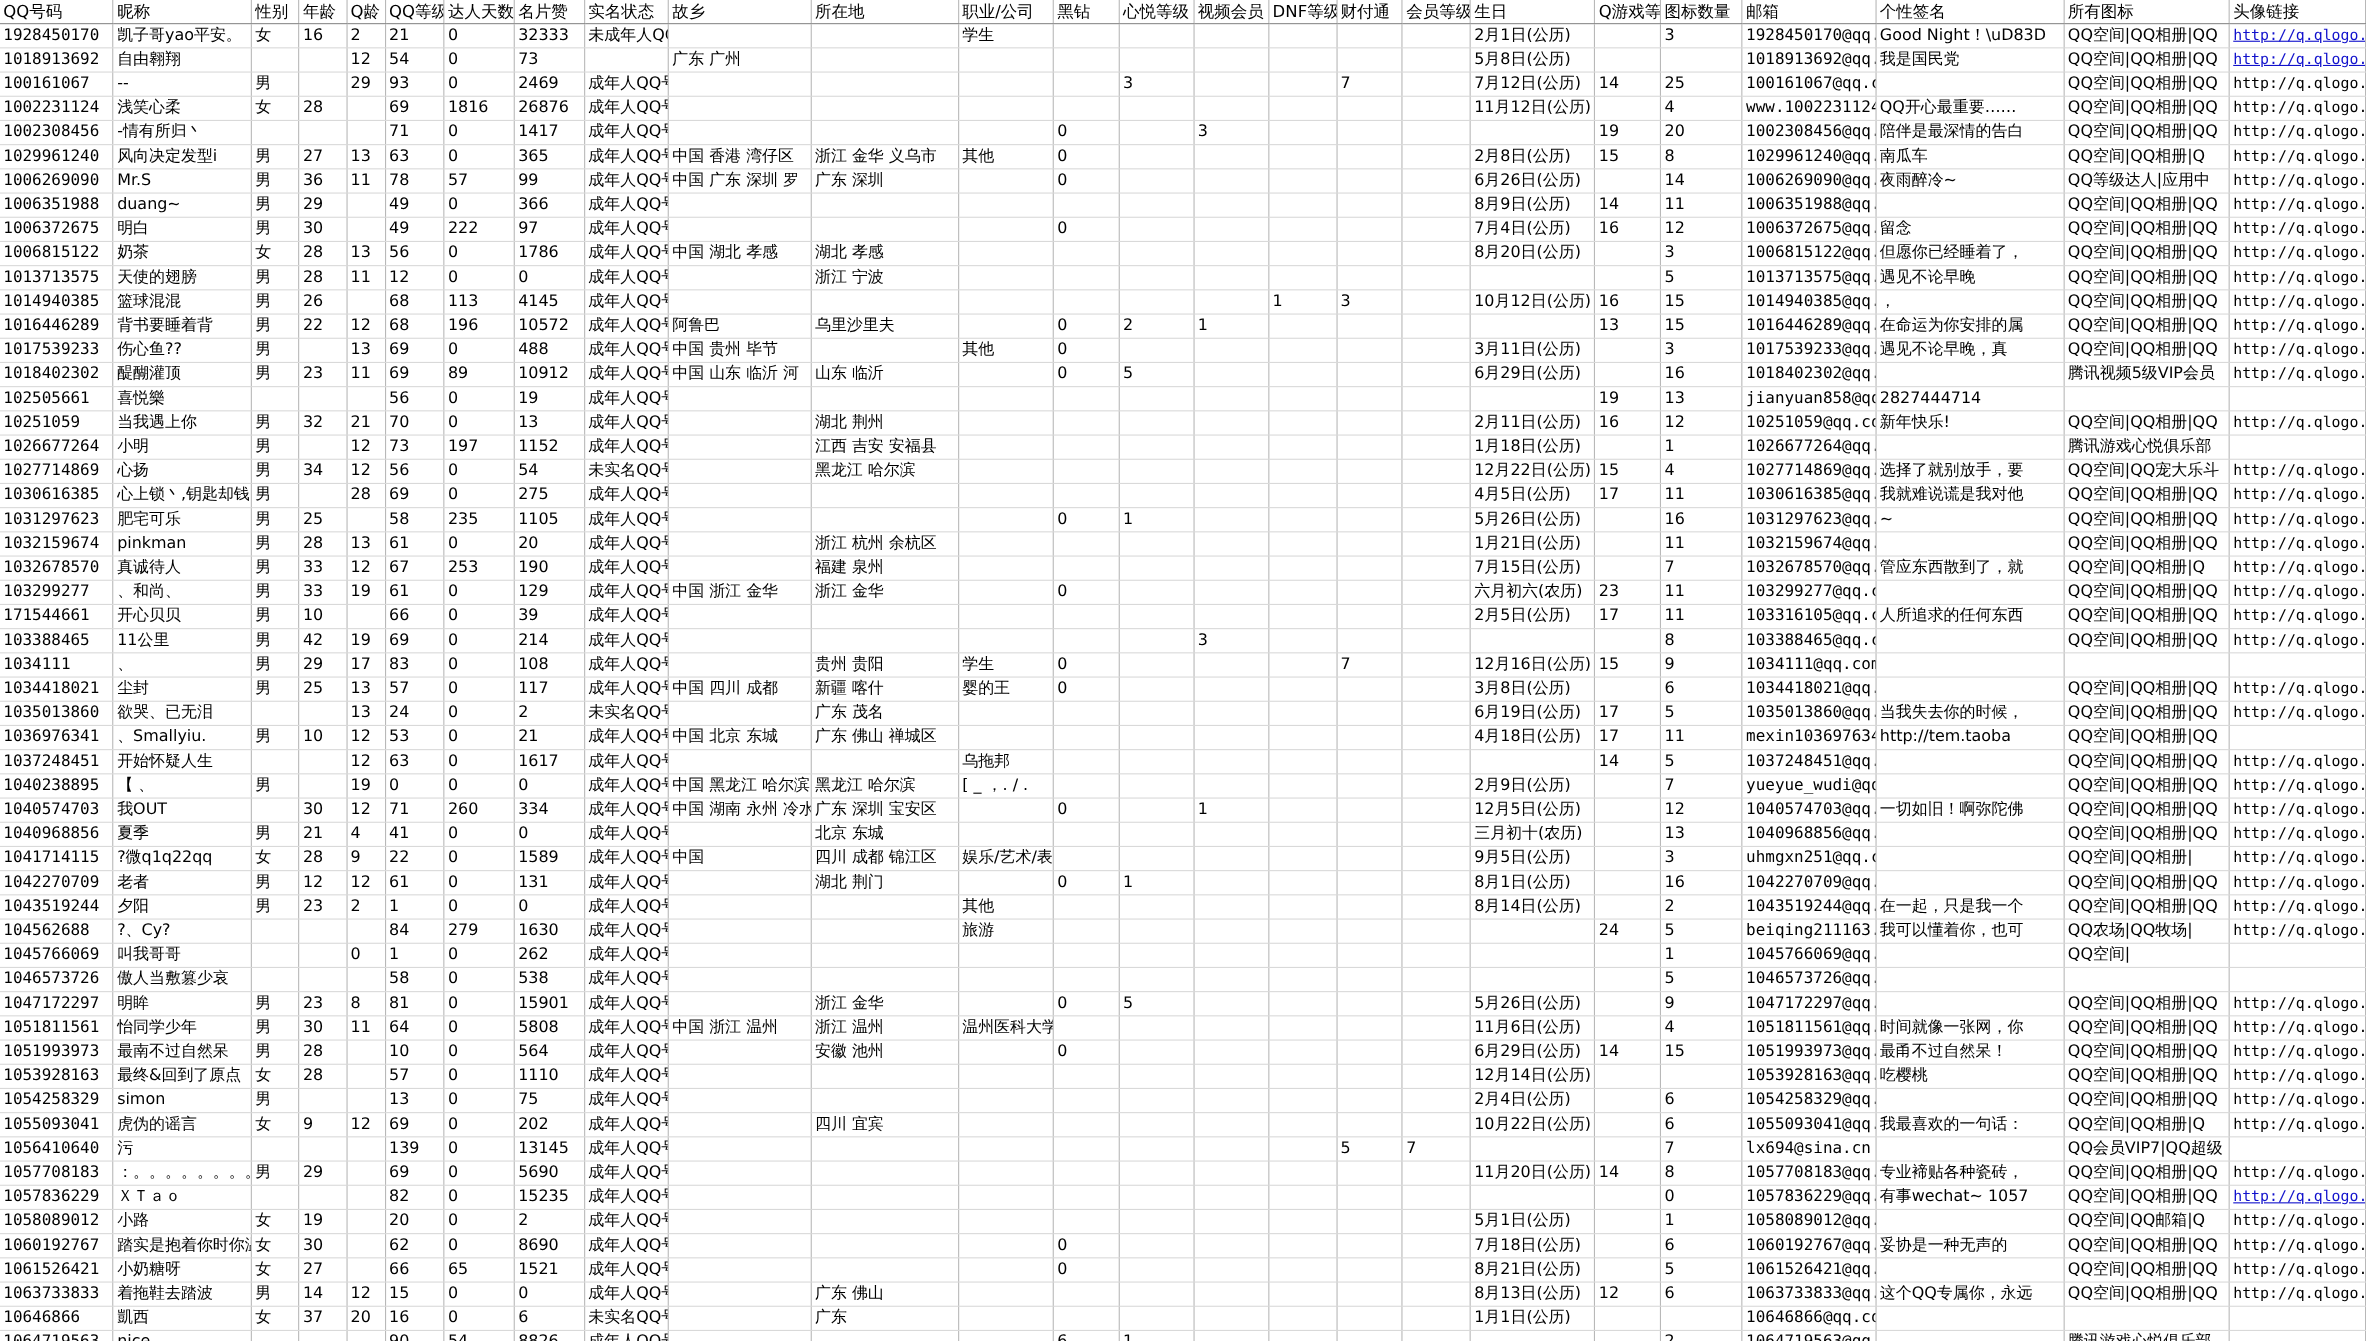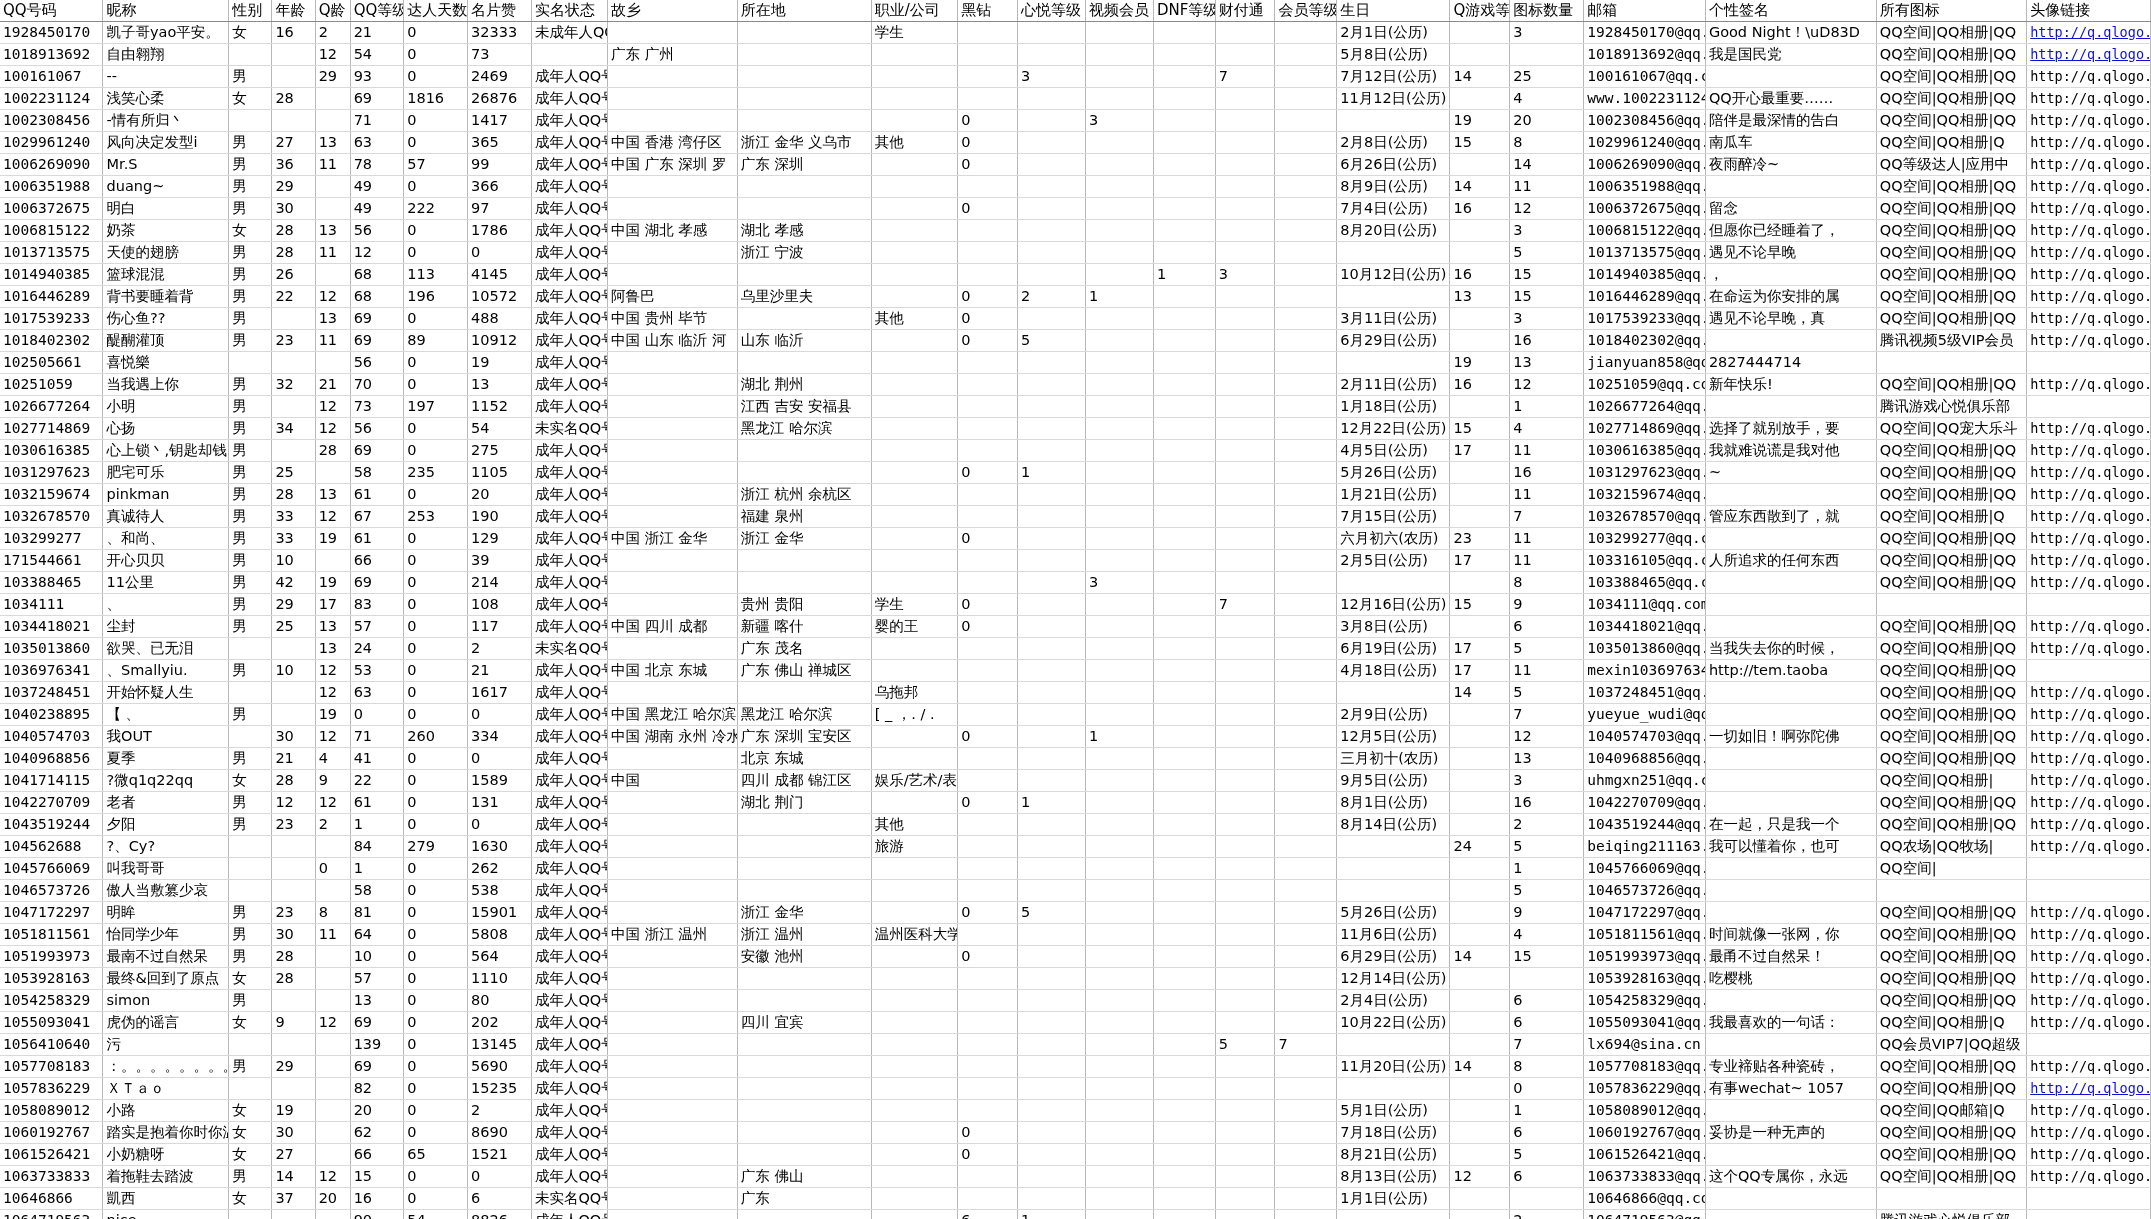--- a/index.html
+++ b/index.html
@@ -1324,21 +1324,21 @@
           <td><span class="mono">http://q.qlogo.cn</span></td>
         </tr>
         <tr class="row">
           <td class="mono">1054258329</td>
           <td>simon</td>
           <td>男</td>
           <td></td>
           <td></td>
           <td>13</td>
           <td>0</td>
-          <td>80</td>
+          <td>75</td>
           <td>成年人QQ号</td>
           <td></td>
           <td></td>
           <td></td>
           <td></td>
           <td></td>
           <td></td>
           <td></td>
           <td></td>
           <td></td>

